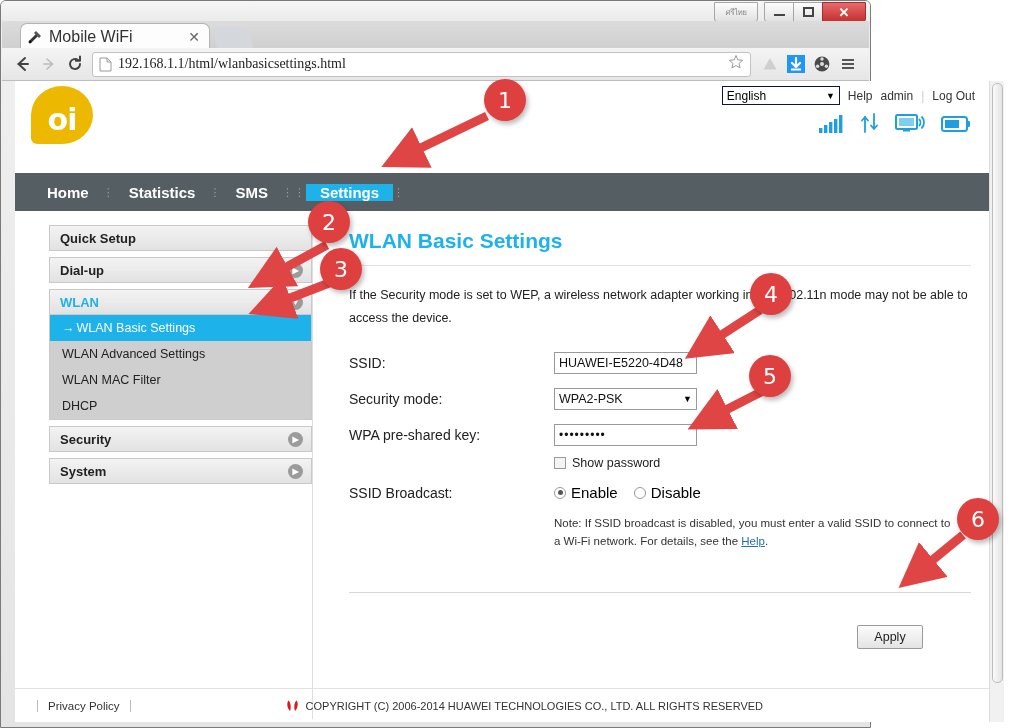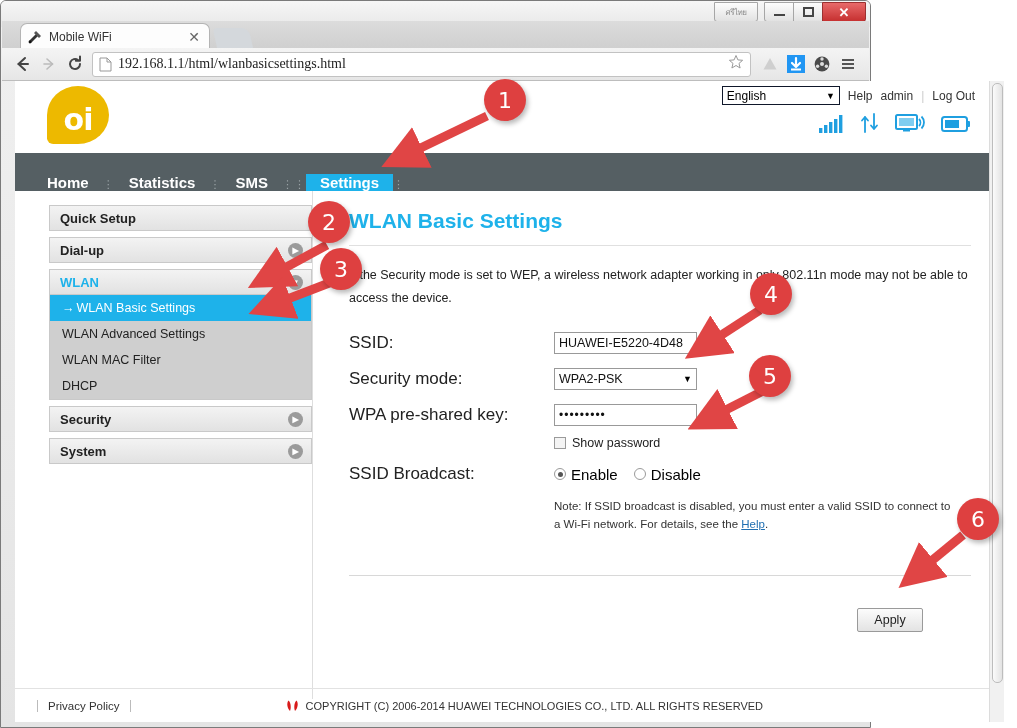--- a/index.html
+++ b/index.html
@@ -53,21 +53,21 @@
   }
   #tab {
     position: absolute; left: 18px; top: 2px; width: 190px; height: 26px;
     background: #fdfdfd;
     border: 1px solid #b4b4b4; border-bottom: none;
     border-radius: 7px 7px 0 0;
     display: flex; align-items: center; padding: 0 6px;
   }
   #tab .favicon { width: 16px; height: 16px; margin-right: 6px; flex: none; }
   #tab .tab-title {
-    font-size: 12px; color: #333; flex: 1;
+    font-size: 16px; color: #333; flex: 1;
     white-space: nowrap; overflow: hidden;
   }
   #tab .tab-close { font-size: 14px; color: #666; padding: 0 3px; line-height: 1; }
   #newtab {
     position: absolute; left: 213px; top: 7px; width: 36px; height: 21px;
     background: #d4d8dc; border-radius: 4px 8px 0 0;
     transform: skewX(12deg);
   }
 
   
@@ -101,21 +101,21 @@
   #scrollthumb {
     position: absolute; left: 2px; top: 2px; width: 11px; height: 600px;
     background: linear-gradient(90deg,#fbfbfb,#e3e3e3);
     border: 1px solid #bdbdbd; border-radius: 5px;
   }
   #page { position: absolute; left: 0; top: 0; width: 974px; height: 641px; }
 
   
   #routerhead { position: relative; height: 72px; background: #fff; }
   #logo {
-    position: absolute; left: 32px; top: 5px; width: 62px; height: 58px;
+    position: absolute; left: 16px; top: 5px; width: 62px; height: 58px;
     background: #EDB900;
     border-radius: 50% 50% 50% 10% / 50% 50% 50% 10%;
     display: flex; align-items: center; justify-content: center;
   }
   #logo .oi {
     color: #fff; font-size: 30px; font-weight: bold;
     font-family: "DejaVu Sans", sans-serif; letter-spacing: -1px;
     transform: translateY(4px);
   }
   #topright { position: absolute; right: 14px; top: 5px; display:flex; align-items:center; gap:8px; }
@@ -124,21 +124,21 @@
     font-size: 12px; color: #000; display:flex; align-items:center;
     padding: 0 4px; justify-content: space-between;
   }
   .toplink { font-size: 12px; color: #333; }
   .topsep { font-size: 12px; color: #ccc; }
   #statusicons { position:absolute; right: 18px; top: 32px; display:flex; align-items:flex-end; gap: 14px; }
 
   
   #navbar {
     height: 38px; background: #555f63;
-    display: flex; align-items: flex-end; padding-left: 18px;
+    display: flex; align-items: center; padding-left: 18px; margin-top: 20px;
   }
   .navitem {
     display: flex; align-items: center; padding: 0 14px;
     color: #fff; font-size: 15px; font-weight: bold;
   }
   .navitem.active { background: #1eb2ea; }
   .navdot { display:flex; align-items:center; color:#9aa3a6; font-size:11px; letter-spacing:1px; }
 
   
   #content { display: flex; height: 508px; background: #fff; }
@@ -170,21 +170,21 @@
 
   
   #pagetitle {
     font-size: 21px; font-weight: bold; color: #1eb2ea;
     margin: 4px 0 12px 0;
   }
   #titlerule { height: 1px; background: #e0e0e0; margin-bottom: 18px; }
   .desc { font-size: 12.5px; color: #222; line-height: 1.85; margin-bottom: 22px; }
 
   .formrow { display: flex; align-items: center; margin-bottom: 14px; }
-  .flabel { width: 205px; font-size: 17px; color: #222; }
+  .flabel { width: 205px; font-size: 14px; color: #222; }
   .finput {
     width: 143px; height: 22px; border: 1px solid #999; background: #fff;
     font-size: 12.5px; color: #111; padding: 0 4px; display:flex; align-items:center;
   }
   .fselect {
     width: 143px; height: 22px; border: 1px solid #999; background: #fff;
     font-size: 12.5px; color: #111; padding: 0 4px;
     display:flex; align-items:center; justify-content: space-between;
   }
   .fselect .caret { font-size: 9px; color: #000; }

